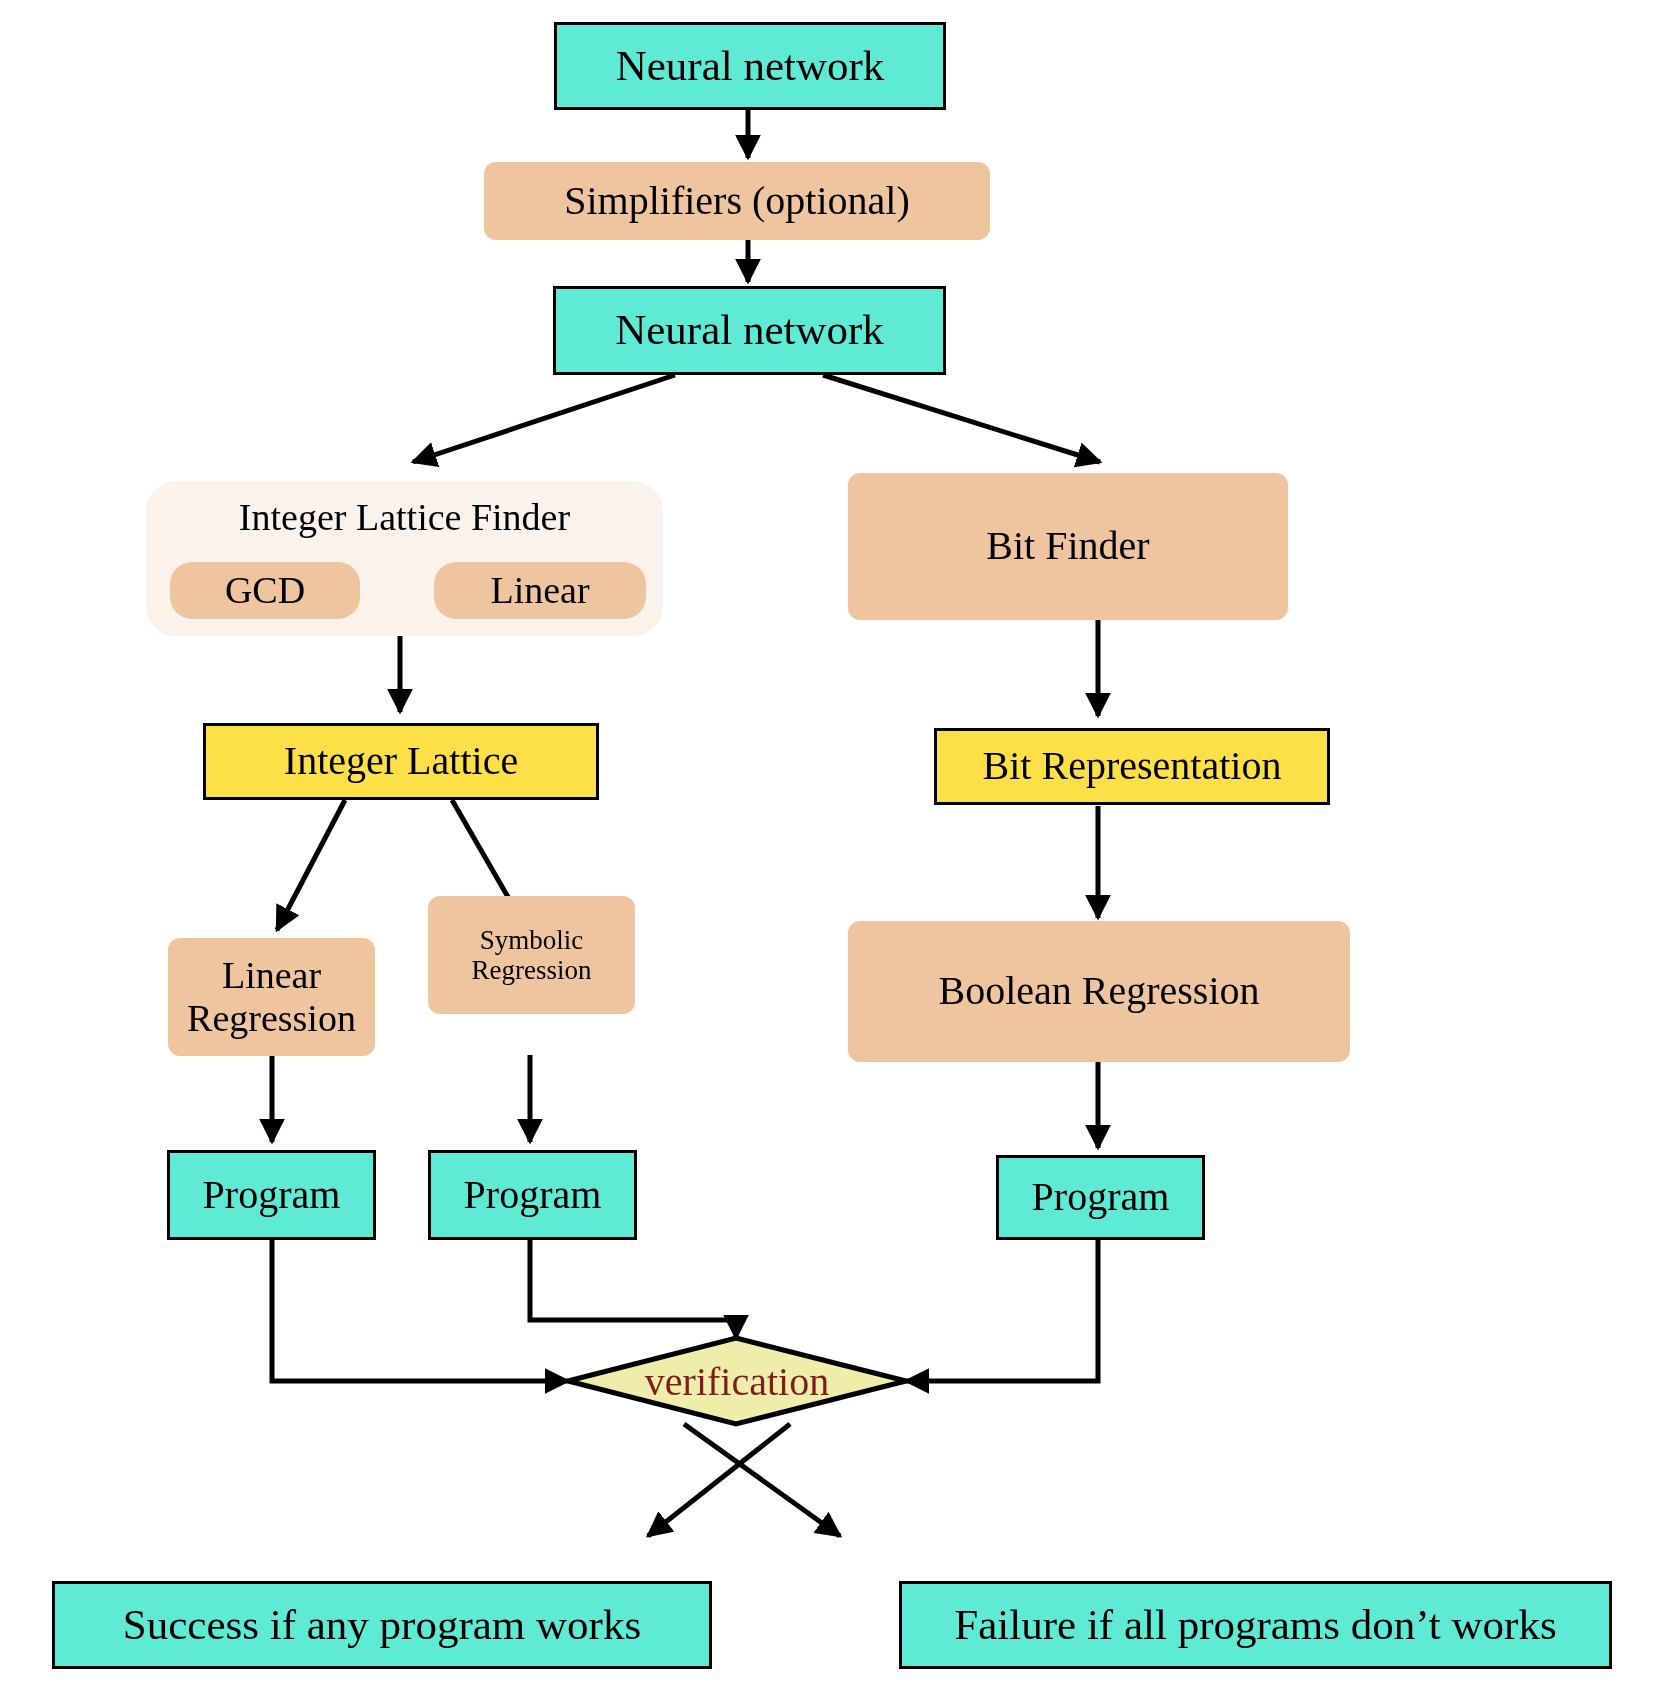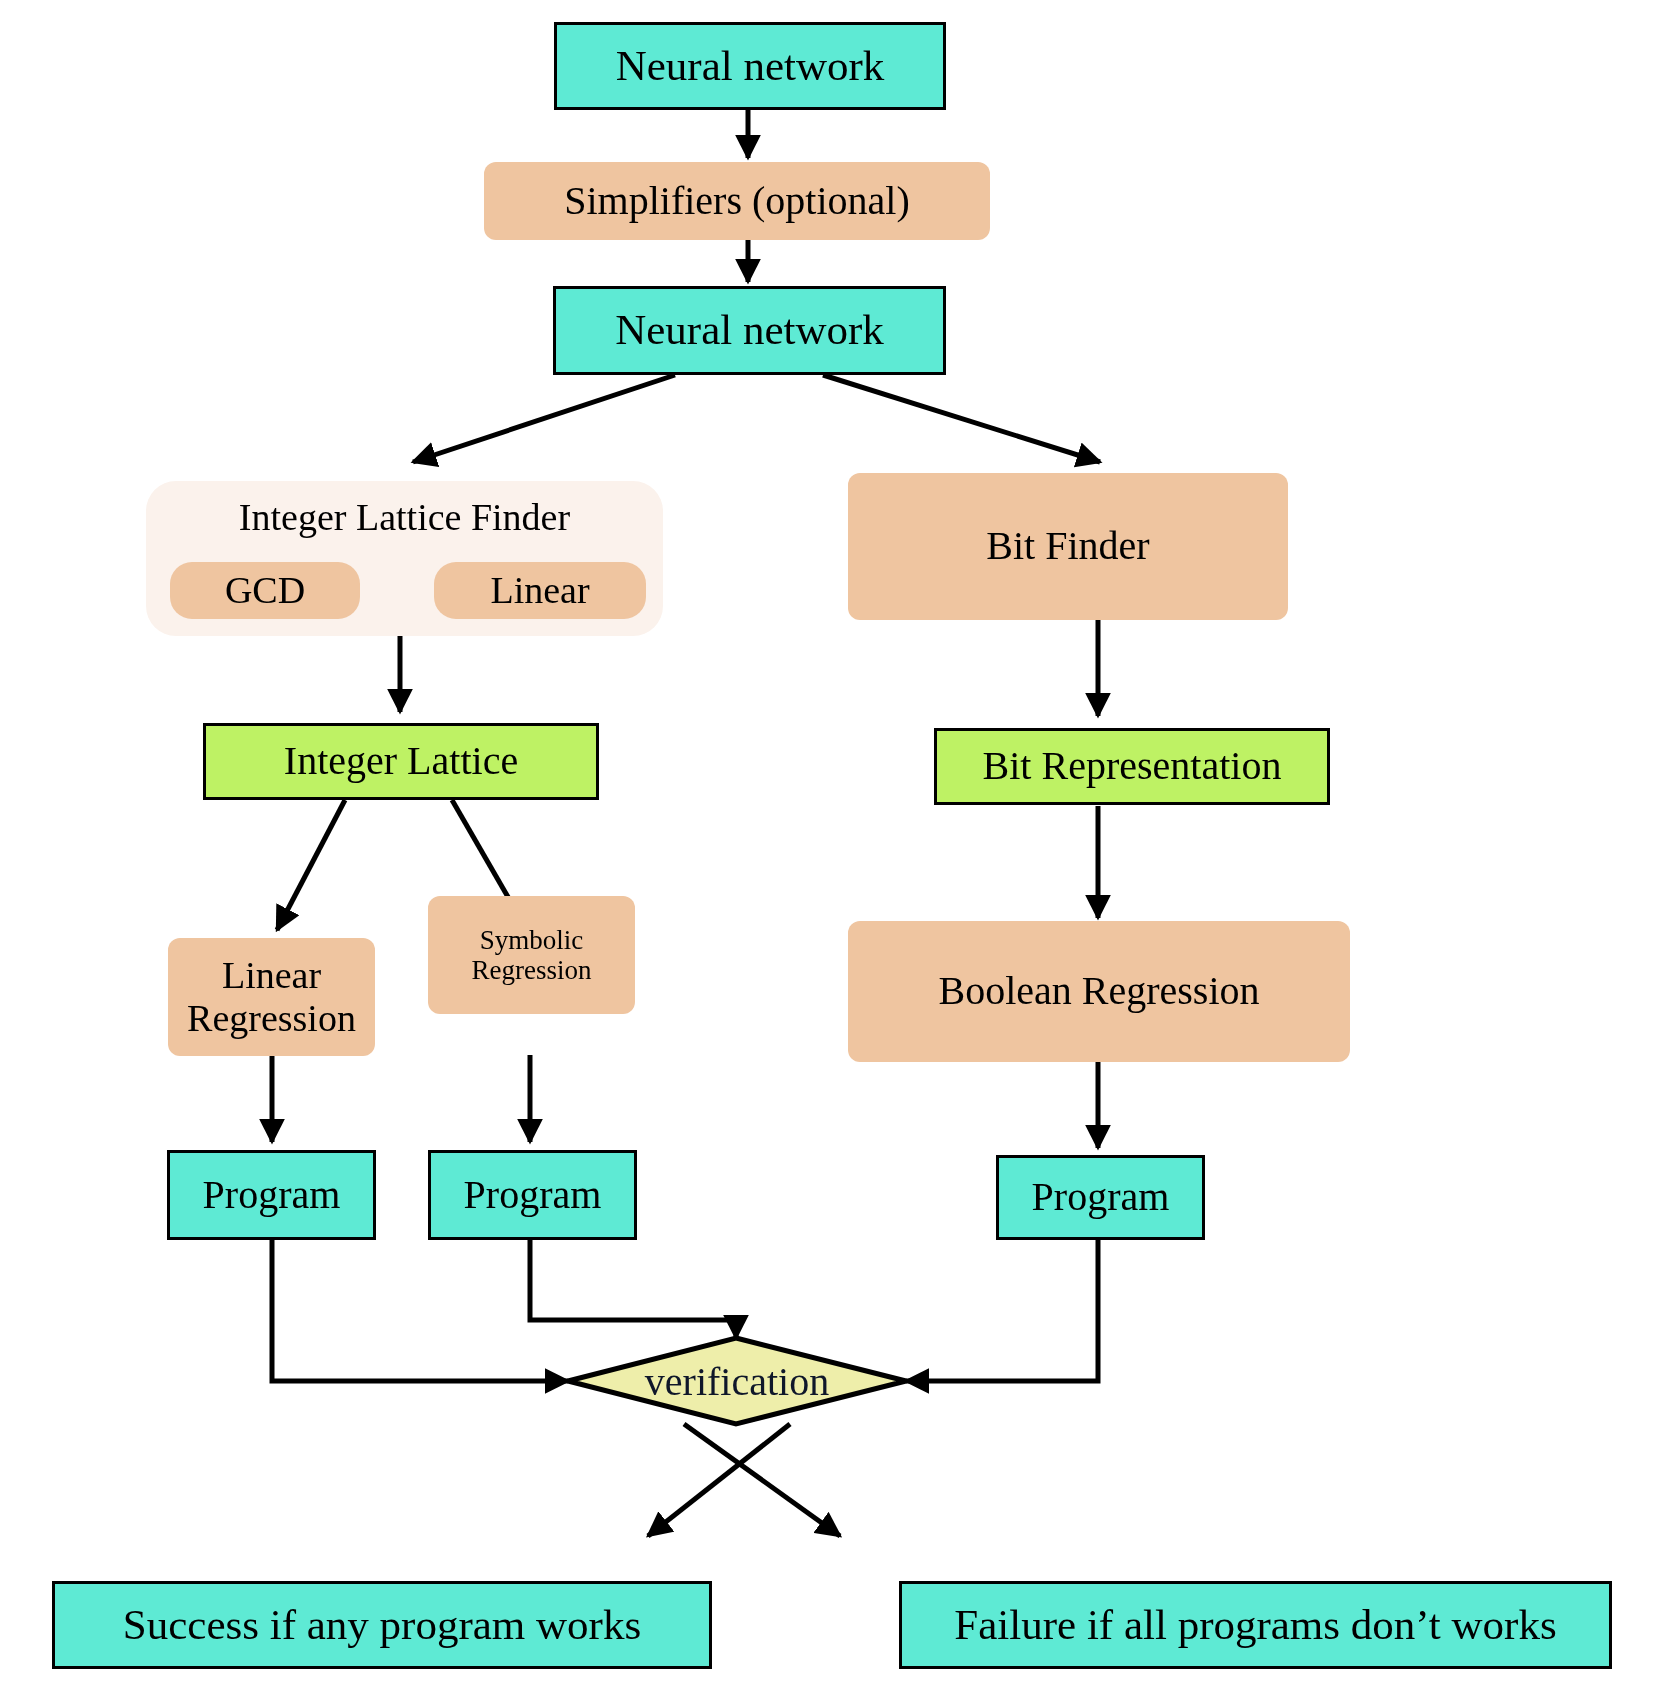--- a/index.html
+++ b/index.html
@@ -33,21 +33,21 @@
     justify-content: center;
     text-align: center;
     color: #000000;
     line-height: 1.12;
   }
   .green {
     background: #5eead4;
     border: 3px solid #000000;
   }
   .purple {
-    background: #bef264;
+    background: #fde047;
     border: 3px solid #000000;
   }
   .orange {
     background: #efc5a0;
     border: none;
     border-radius: 12px;
   }
   .orange-sm {
     background: #efc5a0;
     border: none;
@@ -71,21 +71,21 @@
   }
   .diamond-label {
     position: absolute;
     left: 0;
     right: 0;
     top: 0;
     bottom: 0;
     display: flex;
     align-items: center;
     justify-content: center;
-    color: #0f172a;
+    color: #7f1d1d;
   }
 </style>
 </head>
 <body>
 
 <div id="canvas">
 
   <svg class="edges" viewBox="0 0 1664 1694">
     <defs>
       <marker id="arrow" viewBox="0 0 10 10" refX="9" refY="5" markerWidth="5.2" markerHeight="5.2" orient="auto-start-reverse">

